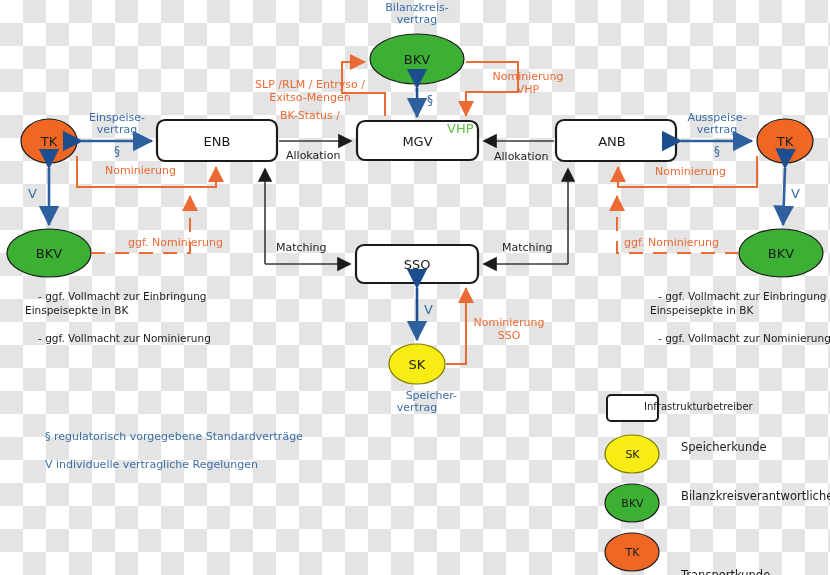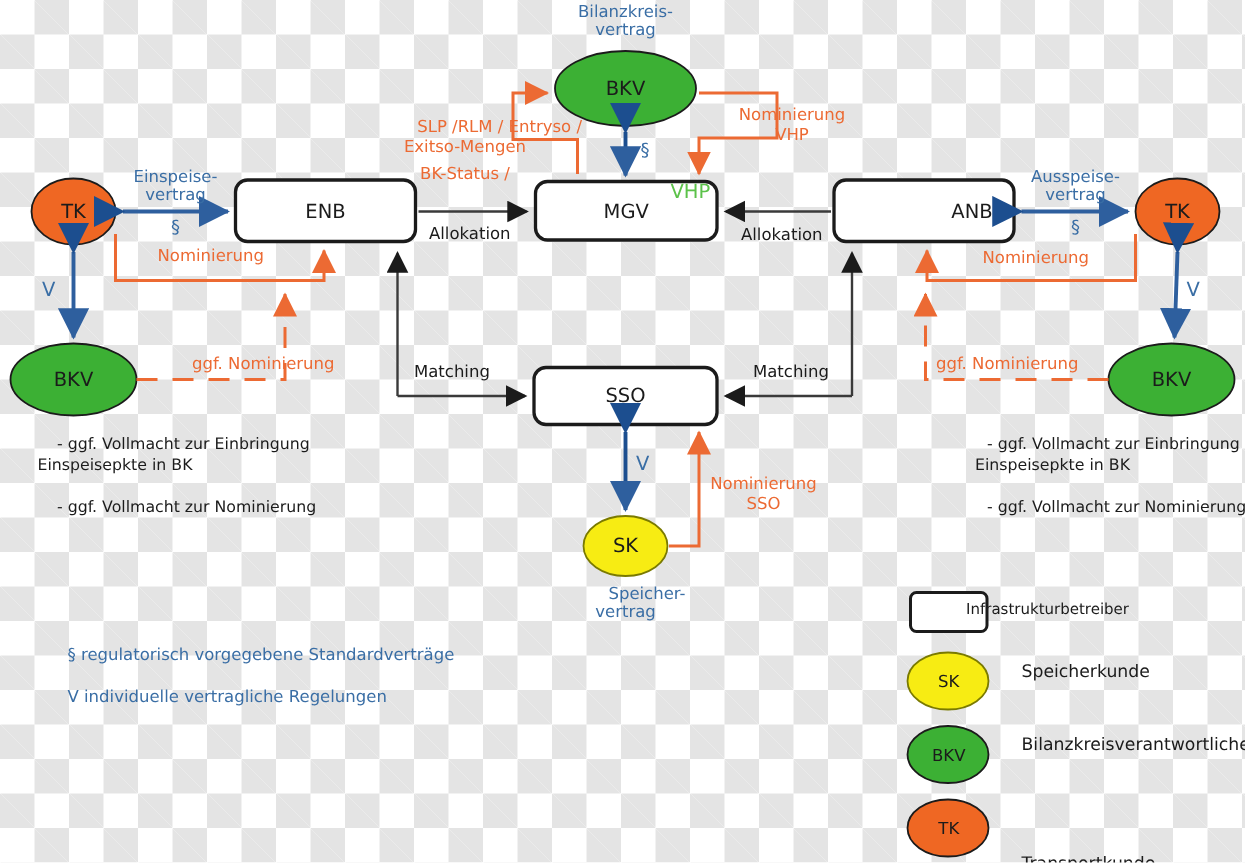--- a/index.html
+++ b/index.html
@@ -85,21 +85,21 @@
 </svg>
 
 <div class="node-text" style="left:21px;top:130px;width:56px;height:22px;">TK</div>
 <div class="node-text" style="left:7px;top:242px;width:84px;height:22px;">BKV</div>
 <div class="node-text" style="left:757px;top:130px;width:56px;height:22px;">TK</div>
 <div class="node-text" style="left:739px;top:242px;width:84px;height:22px;">BKV</div>
 <div class="node-text" style="left:370px;top:48px;width:94px;height:22px;">BKV</div>
 <div class="node-text" style="left:389px;top:353px;width:56px;height:22px;">SK</div>
 <div class="node-text" style="left:157px;top:130px;width:120px;height:22px;">ENB</div>
 <div class="node-text" style="left:357px;top:130px;width:121px;height:22px;">MGV</div>
-<div class="node-text" style="left:588px;top:130px;width:120px;height:22px;text-align:right;">ANB</div>
+<div class="node-text" style="left:552px;top:130px;width:120px;height:22px;text-align:right;">ANB</div>
 <div class="node-text" style="left:356px;top:253px;width:122px;height:22px;">SSO</div>
 <div class="lbl green-t" style="left:447px;top:122px;font-size:13px;">VHP</div>
 
 <div class="lbl blue ctr" style="left:82px;top:112px;width:70px;font-size:11px;">Einspeise-</div>
 <div class="lbl blue ctr" style="left:82px;top:124px;width:70px;font-size:11px;">vertrag</div>
 <div class="lbl blue ctr" style="left:82px;top:145px;width:70px;font-size:12px;">§</div>
 
 <div class="lbl blue ctr" style="left:680px;top:112px;width:74px;font-size:11px;">Ausspeise-</div>
 <div class="lbl blue ctr" style="left:680px;top:124px;width:74px;font-size:11px;">vertrag</div>
 <div class="lbl blue ctr" style="left:680px;top:145px;width:74px;font-size:12px;">§</div>
@@ -114,21 +114,21 @@
 <div class="lbl blue" style="left:28px;top:187px;font-size:13px;">V</div>
 <div class="lbl blue" style="left:791px;top:187px;font-size:13px;">V</div>
 <div class="lbl blue" style="left:424px;top:303px;font-size:13px;">V</div>
 
 <div class="lbl orange" style="left:105px;top:165px;font-size:11px;">Nominierung</div>
 <div class="lbl orange" style="left:655px;top:166px;font-size:11px;">Nominierung</div>
 <div class="lbl orange" style="left:128px;top:237px;font-size:11px;">ggf. Nominierung</div>
 <div class="lbl orange" style="left:624px;top:237px;font-size:11px;">ggf. Nominierung</div>
 
 <div class="lbl orange ctr" style="left:245px;top:66px;width:130px;font-size:11px;margin-top:44px;">BK-Status /</div>
-<div class="lbl orange ctr" style="left:258px;top:79px;width:130px;font-size:11px;text-align:right;">SLP /RLM / Entryso /</div>
+<div class="lbl orange ctr" style="left:245px;top:79px;width:130px;font-size:11px;">SLP /RLM / Entryso /</div>
 <div class="lbl orange ctr" style="left:245px;top:92px;width:130px;font-size:11px;">Exitso-Mengen</div>
 
 <div class="lbl orange ctr" style="left:487px;top:71px;width:82px;font-size:11px;">Nominierung</div>
 <div class="lbl orange ctr" style="left:487px;top:84px;width:82px;font-size:11px;">VHP</div>
 
 <div class="lbl orange ctr" style="left:468px;top:317px;width:82px;font-size:11px;">Nominierung</div>
 <div class="lbl orange ctr" style="left:468px;top:330px;width:82px;font-size:11px;">SSO</div>
 
 <div class="lbl black" style="left:286px;top:150px;font-size:11px;">Allokation</div>
 <div class="lbl black" style="left:494px;top:151px;font-size:11px;">Allokation</div>

